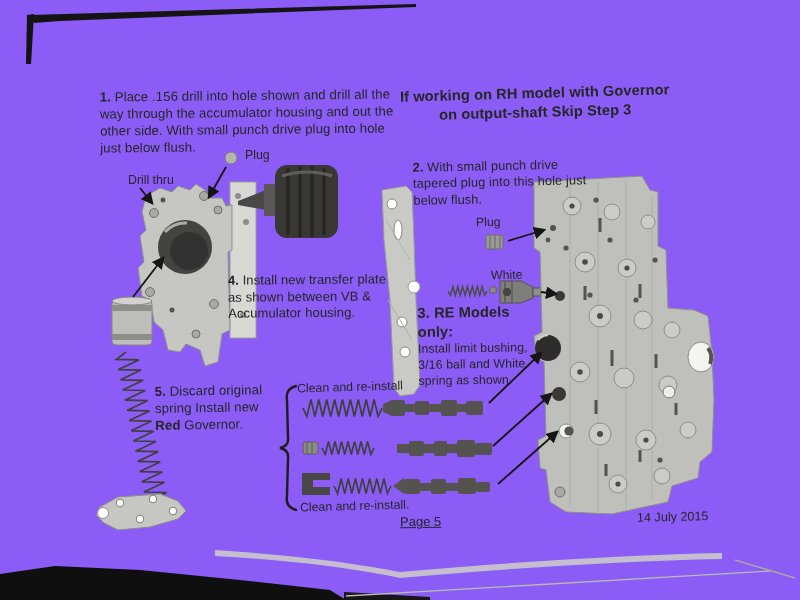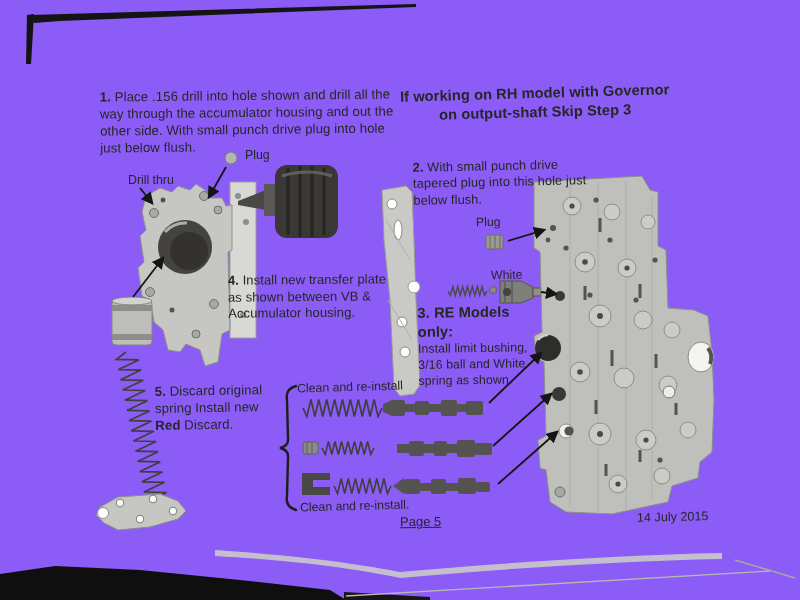--- a/index.html
+++ b/index.html
@@ -260,21 +260,21 @@
 
   <div class="txt step2"><span class="num">2.</span><span> With small punch drive tapered plug into this hole just below flush.</span></div>
 
   <div class="txt step3">
     <div class="t3">3. RE Models only:</div>
     <div>Install limit bushing, 3/16 ball and White spring as shown.</div>
   </div>
 
   <div class="txt step4"><span class="num">4.</span><span> Install new transfer plate as shown between VB &amp; Accumulator housing.</span></div>
 
-  <div class="txt step5"><span class="num">5.</span><span> Discard original spring Install new </span><span class="b">Red</span><span> Discard.</span></div>
+  <div class="txt step5"><span class="num">5.</span><span> Discard original spring Install new </span><span class="b">Red</span><span> Governor.</span></div>
 
   <div class="lbl plugL">Plug</div>
   <div class="lbl drill">Drill thru</div>
   <div class="lbl plugR">Plug</div>
   <div class="lbl white">White</div>
   <div class="lbl cleanT">Clean and re-install</div>
   <div class="lbl cleanB">Clean and re-install.</div>
 
   <div class="lbl pg">Page 5</div>
   <div class="lbl date">14 July 2015</div>

